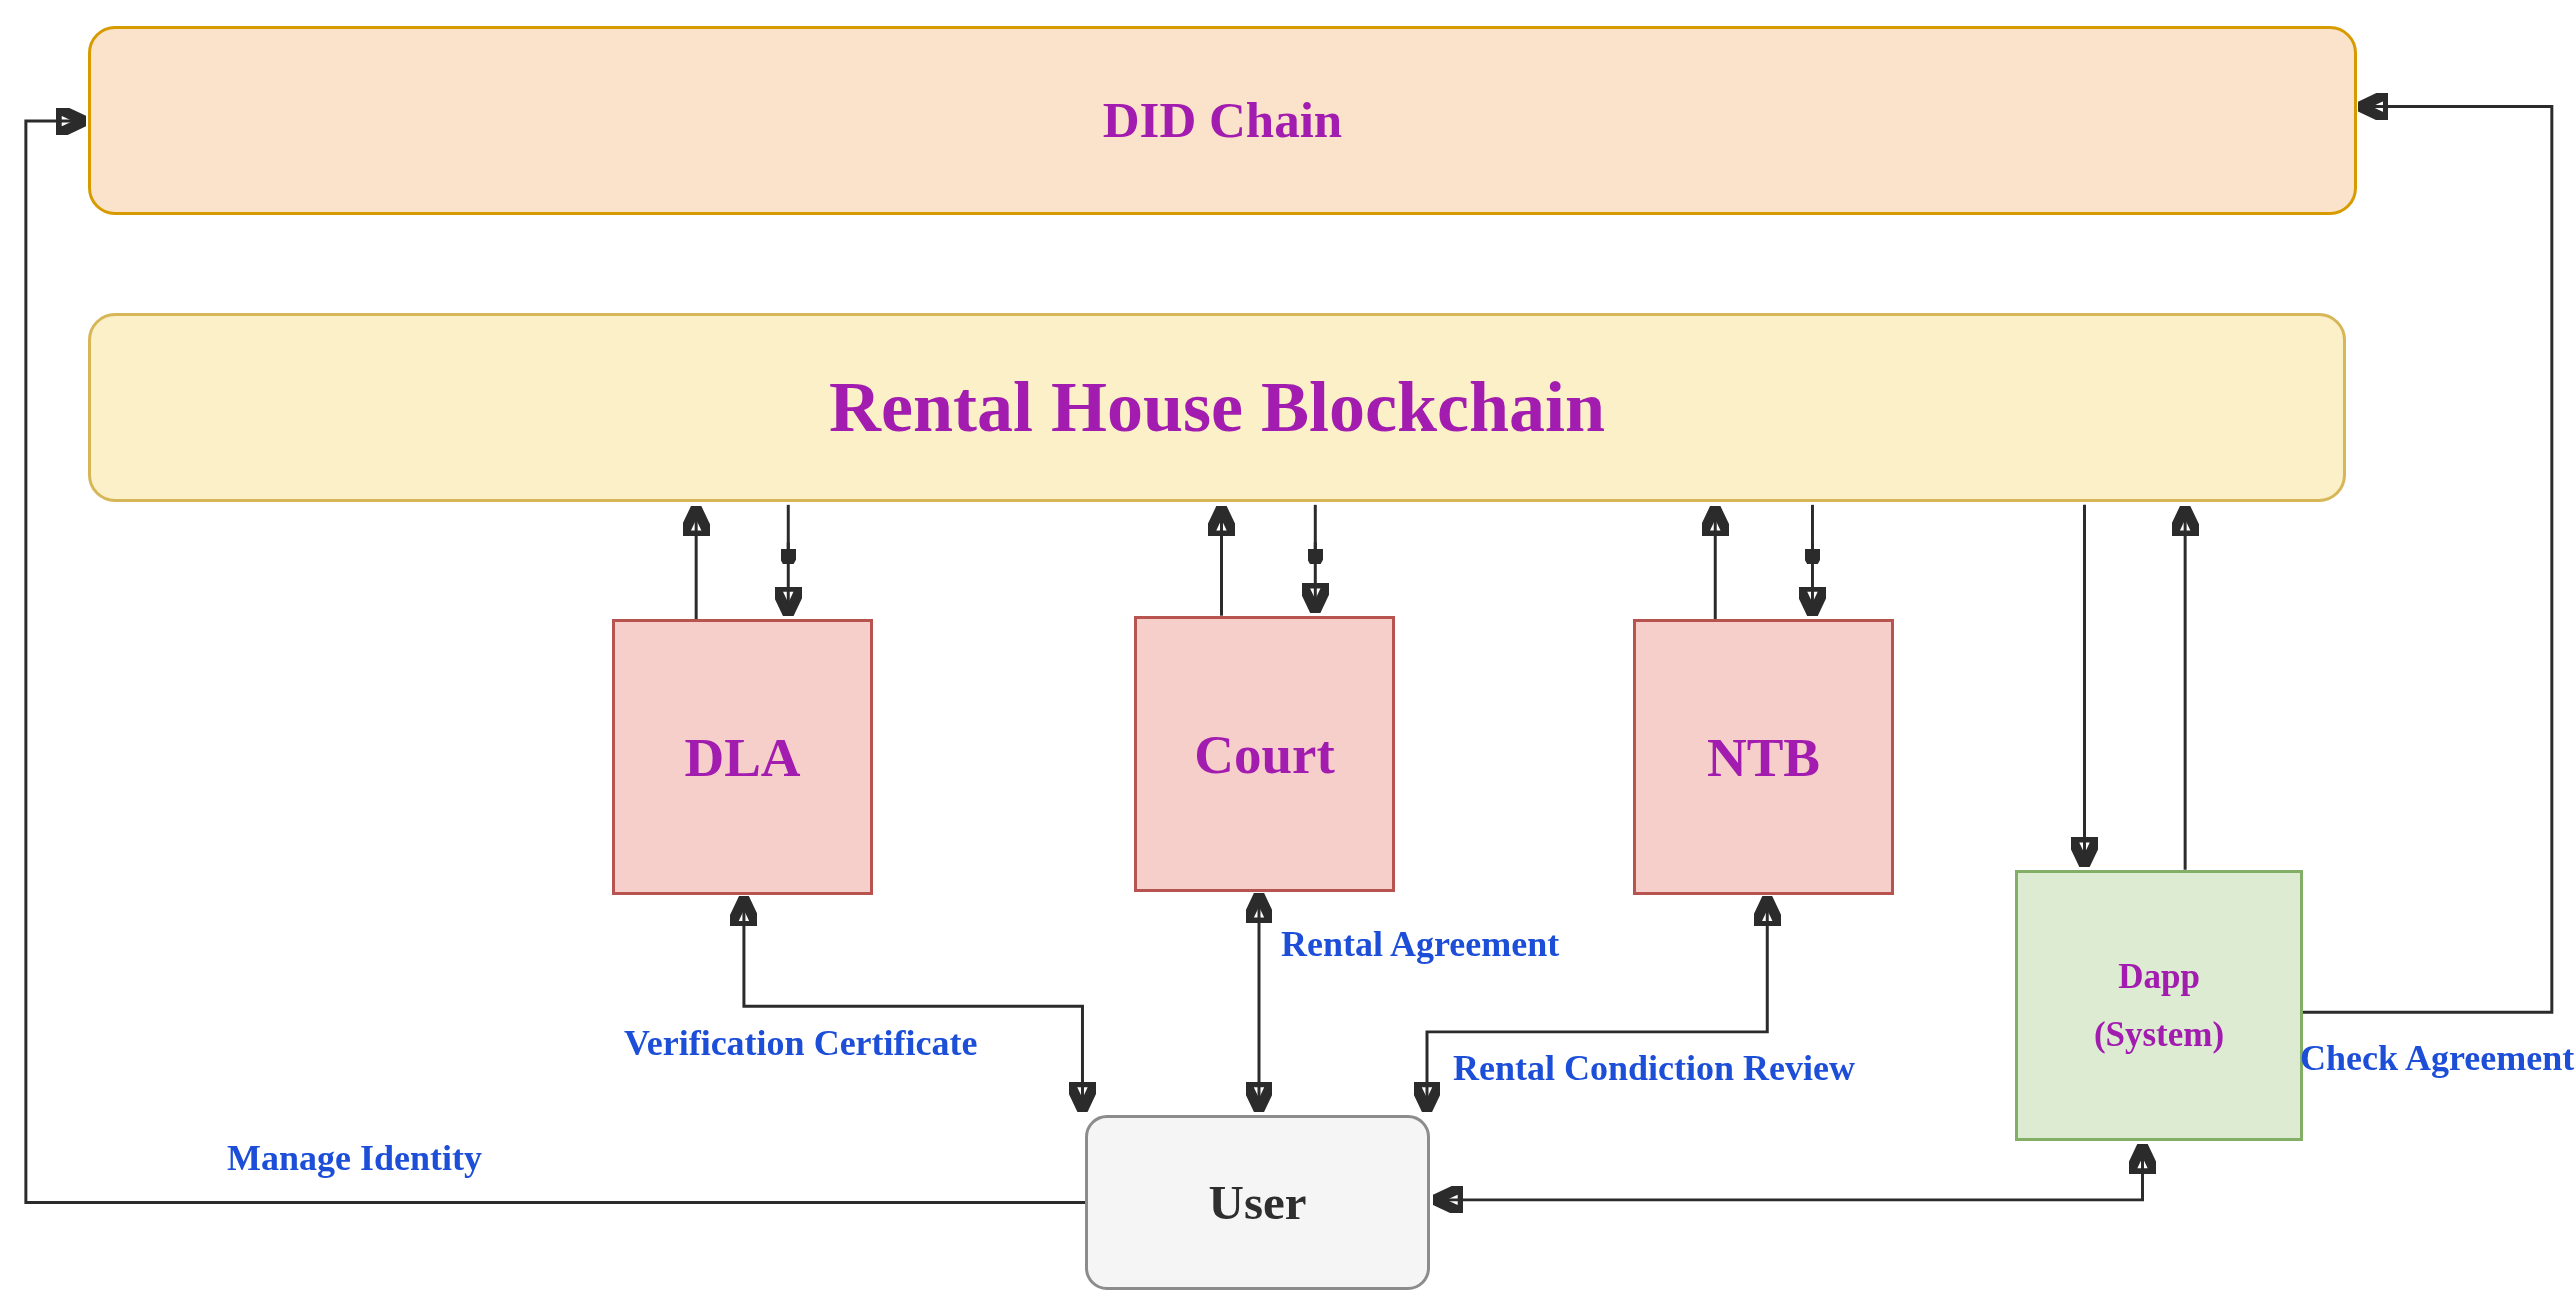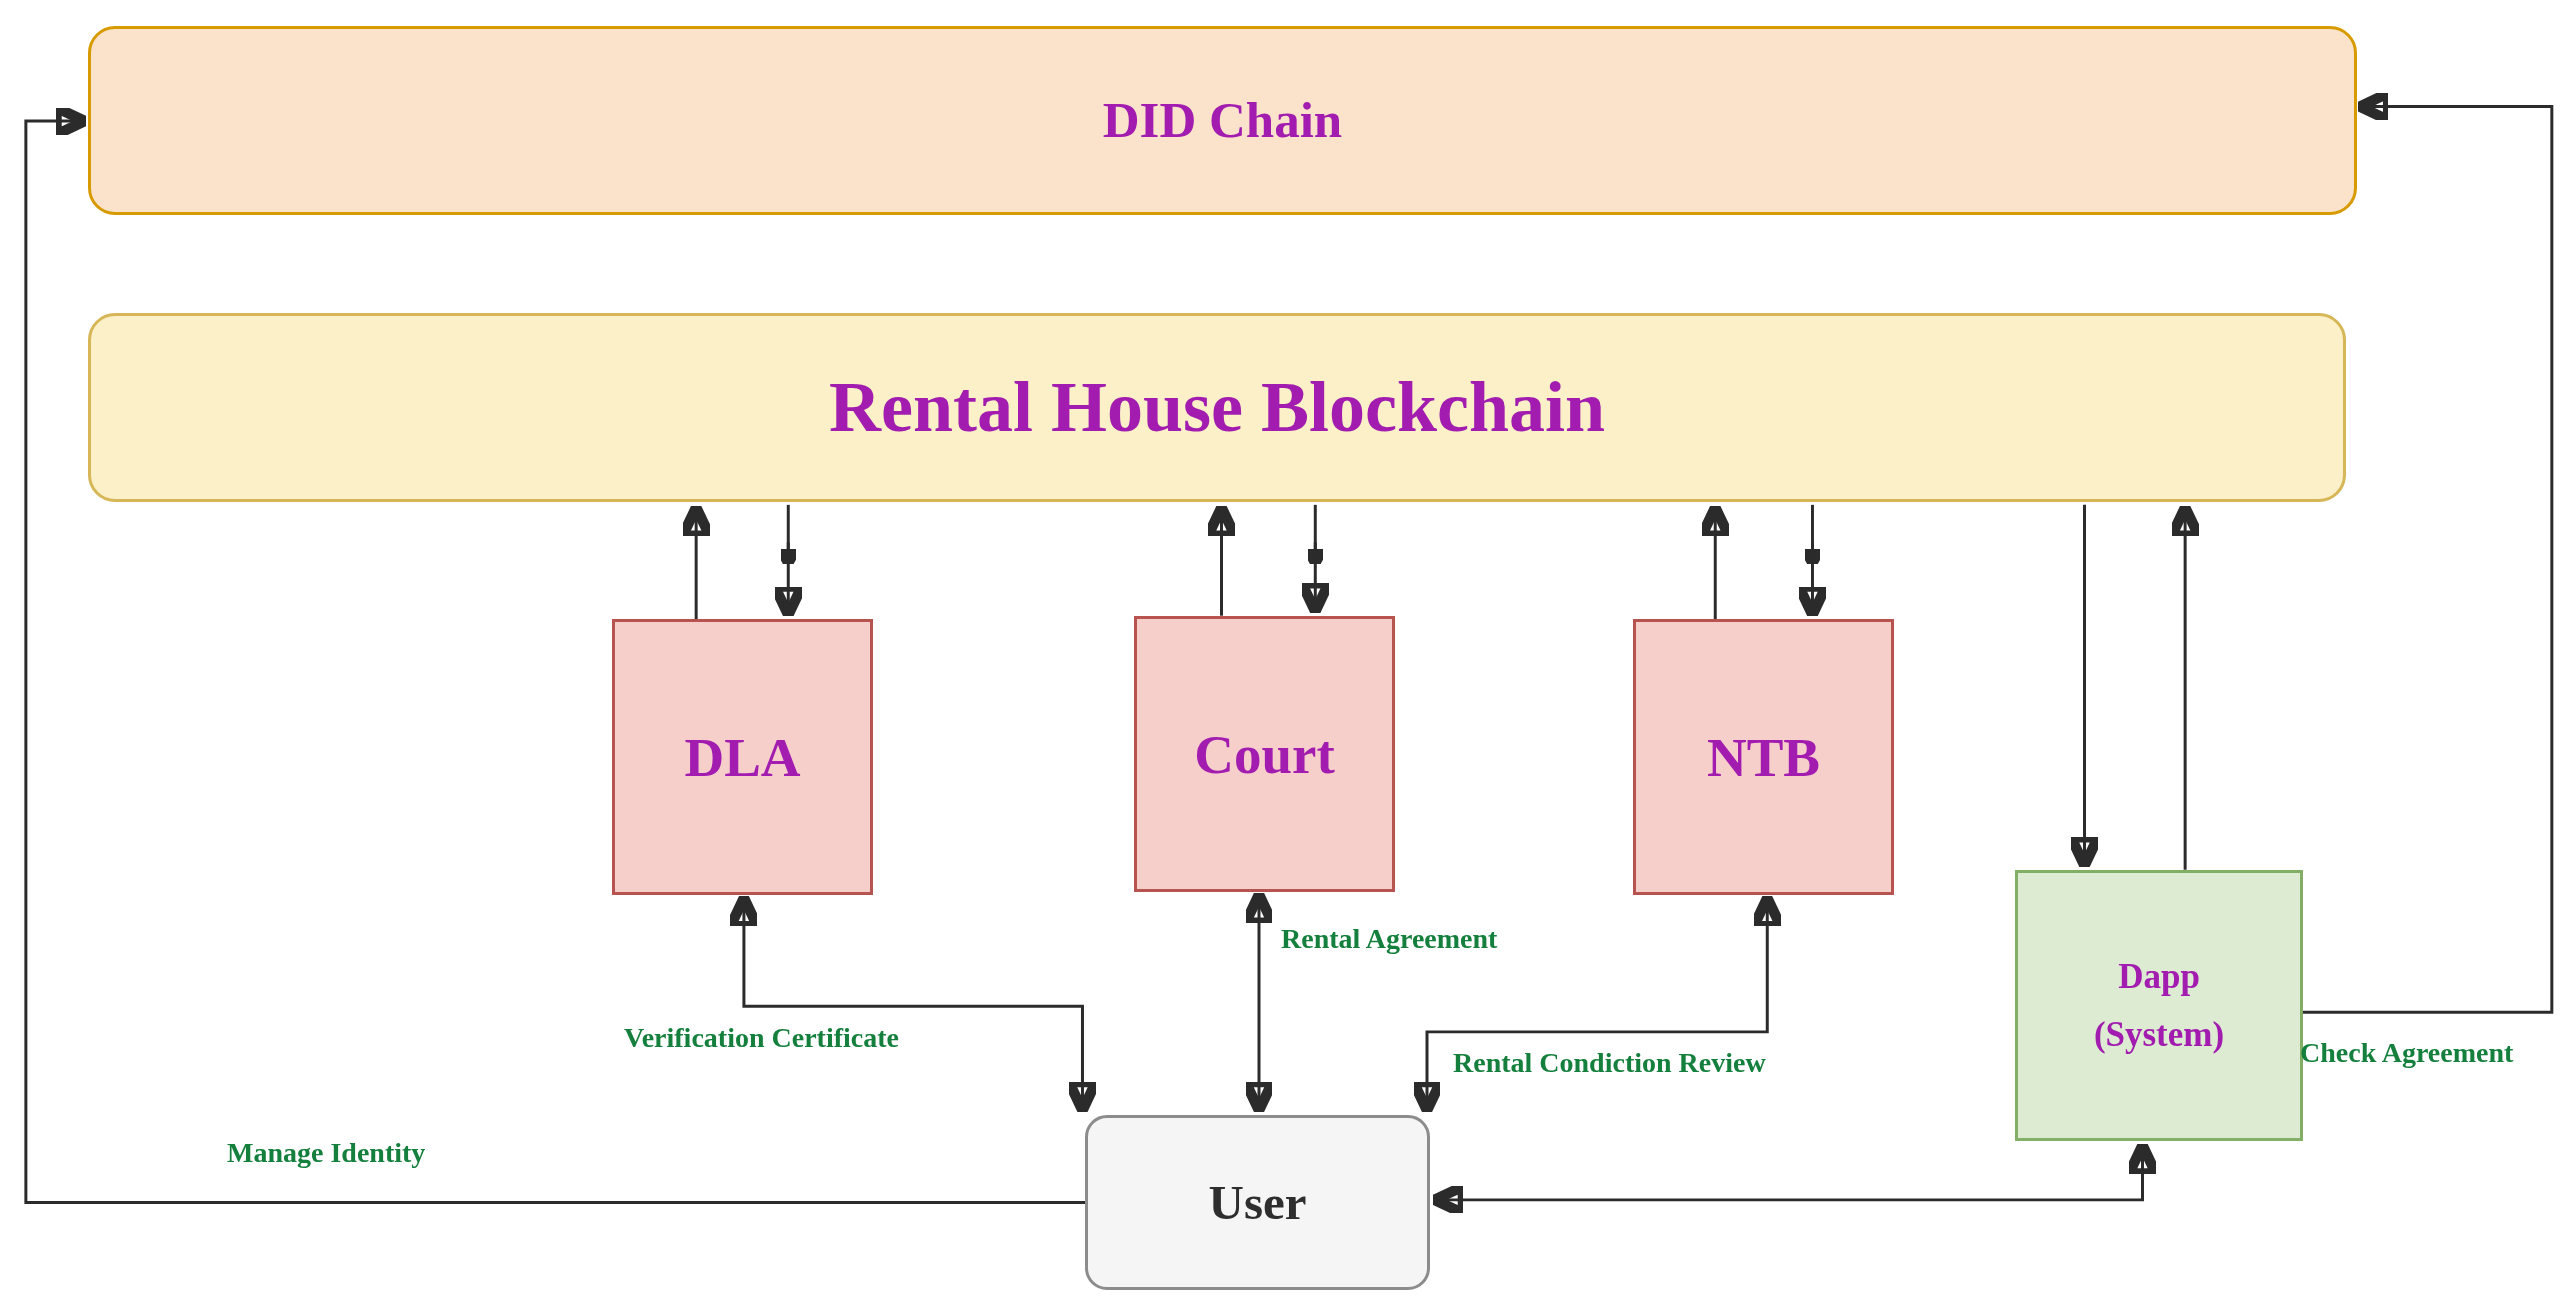--- a/index.html
+++ b/index.html
@@ -40,21 +40,21 @@
     background:#DCEBD2;border:3.4px solid #82AE65;
     font-size:35px;line-height:58px;
   }
   .node-user{
     left:1085px;top:1115px;width:345px;height:175px;
     background:#F5F5F5;border:3.4px solid #8C8C8C;border-radius:22px;
     font-size:49px;color:#2e2e2e;align-items:center;
   }
   .edge-label{
     position:absolute;white-space:nowrap;
-    font-weight:bold;font-size:28px;color:#15803d;
+    font-weight:bold;font-size:36px;color:#1d4ed8;
   }
   .lbl-verification{left:624px;top:1022px;}
   .lbl-agreement{left:1281px;top:923px;}
   .lbl-condiction{left:1453px;top:1047px;}
   .lbl-manage{left:227px;top:1137px;}
   .lbl-check{left:2300px;top:1037px;}
 </style>
 </head>
 <body>
 

